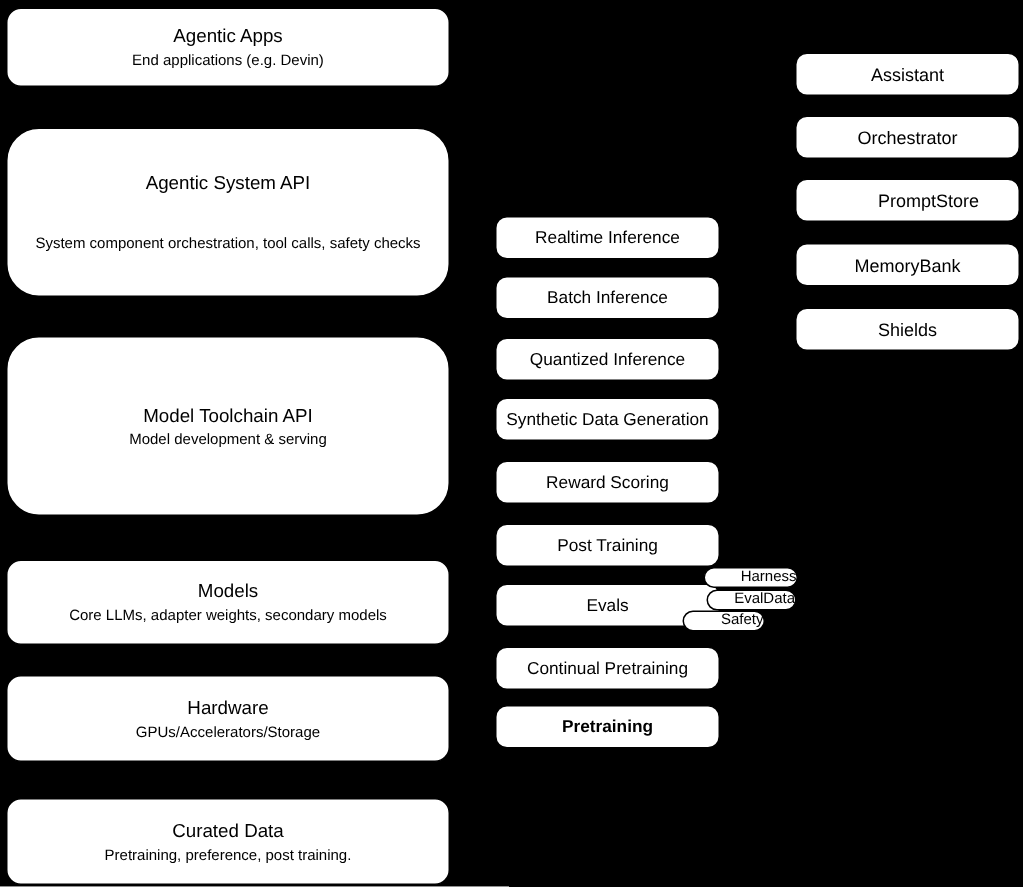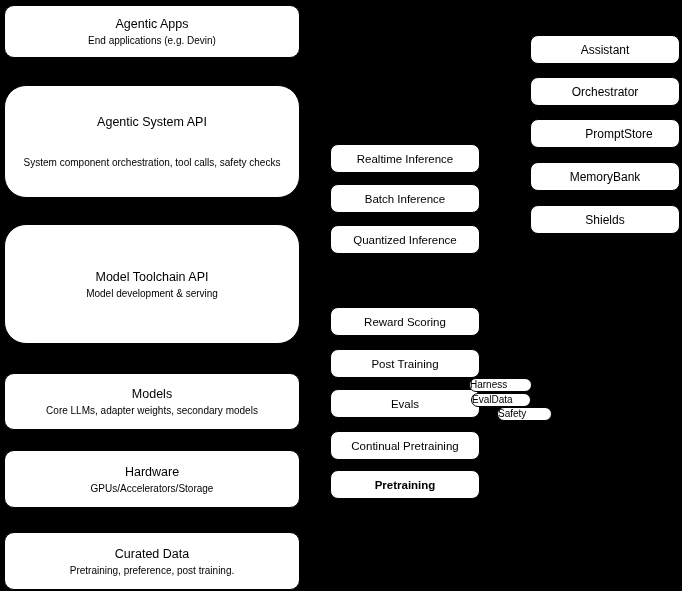--- a/index.html
+++ b/index.html
@@ -47,21 +47,21 @@
     position: absolute;
     box-sizing: border-box;
     background: #ffffff;
     border: 1px solid #000000;
     border-radius: 7px;
     height: 14px;
     font-size: 10px;
     line-height: 12px;
     display: flex;
     align-items: center;
-    justify-content: flex-start;
+    justify-content: flex-end;
     white-space: nowrap;
     z-index: 3;
   }
 </style>
 </head>
 <body>
 
 <div class="canvas">
 
   <svg class="wires" viewBox="0 0 682 591" xmlns="http://www.w3.org/2000/svg">
@@ -103,20 +103,23 @@
 
   <div class="node mid-box" style="top:144px;">
     <span>Realtime Inference</span>
   </div>
   <div class="node mid-box" style="top:184px;">
     <span>Batch Inference</span>
   </div>
   <div class="node mid-box" style="top:225px;">
     <span>Quantized Inference</span>
   </div>
+  <div class="node mid-box" style="top:265px;">
+    <span>Synthetic Data Generation</span>
+  </div>
   <div class="node mid-box" style="top:307px;">
     <span>Reward Scoring</span>
   </div>
   <div class="node mid-box" style="top:349px;">
     <span>Post Training</span>
   </div>
   <div class="node mid-box" style="top:389px;">
     <span>Evals</span>
   </div>
   <div class="node mid-box" style="top:431px;">
@@ -125,21 +128,21 @@
   <div class="node mid-box" style="top:470px;font-weight:bold;">
     <span>Pretraining</span>
   </div>
 
   <div class="pill" style="left:469px; top:378px; width:63px;">
     <span>Harness</span>
   </div>
   <div class="pill" style="left:471px; top:393px; width:60px;">
     <span>EvalData</span>
   </div>
-  <div class="pill" style="left:497px; top:407px; width:55px;">
+  <div class="pill" style="left:455px; top:407px; width:55px;">
     <span>Safety</span>
   </div>
 
   <div class="node right-box" style="top:77px;">
     <span>Orchestrator</span>
   </div>
   <div class="node right-box" style="top:35px;">
     <span>Assistant</span>
   </div>
   <div class="node right-box" style="top:119px;padding-left:28px;">

